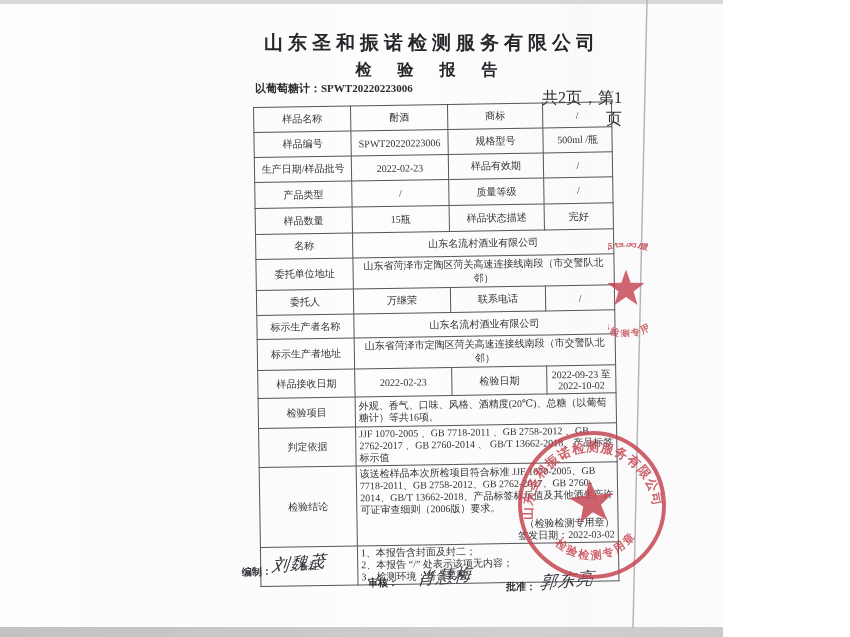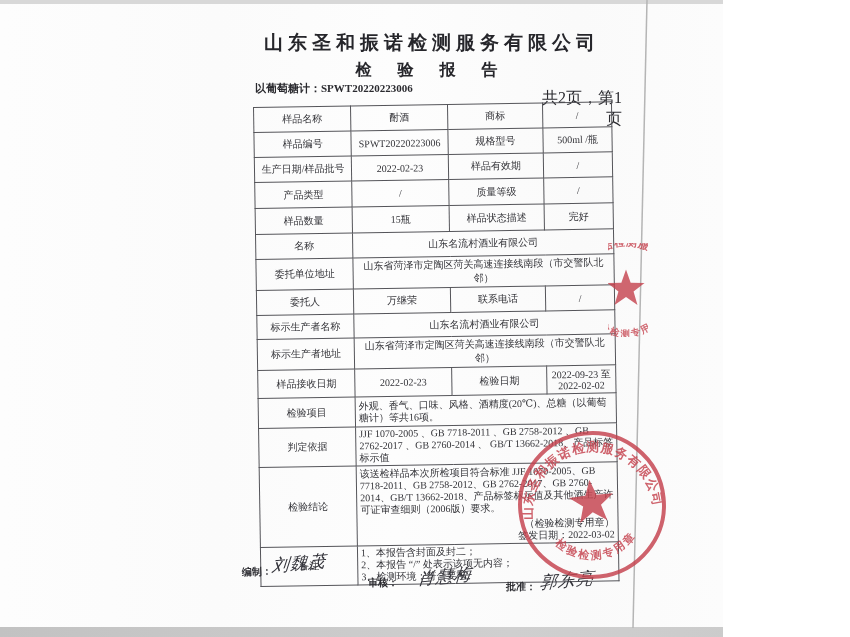--- a/index.html
+++ b/index.html
@@ -114,21 +114,21 @@
       <tr style="height:24px">
         <td class="lbl">标示生产者地址</td>
         <td class="val" colspan="3">山东省菏泽市定陶区菏关高速连接线南段（市交警队北邻）</td>
       </tr>
       <tr style="height:28px">
         <td class="lbl">样品接收日期</td>
         <td class="val">2022-02-23</td>
         <td class="lbl">检验日期</td>
         <td class="val two-line">
           <div>2022-09-23 至</div>
-          <div>2022-02-02</div>
+          <div>2022-10-02</div>
         </td>
       </tr>
       <tr style="height:30px">
         <td class="lbl">检验项目</td>
         <td class="left" colspan="3">
           <div class="para">外观、香气、口味、风格、酒精度(20℃)、总糖（以葡萄糖计）等共16项。</div>
         </td>
       </tr>
       <tr style="height:32px">
         <td class="lbl">判定依据</td>

